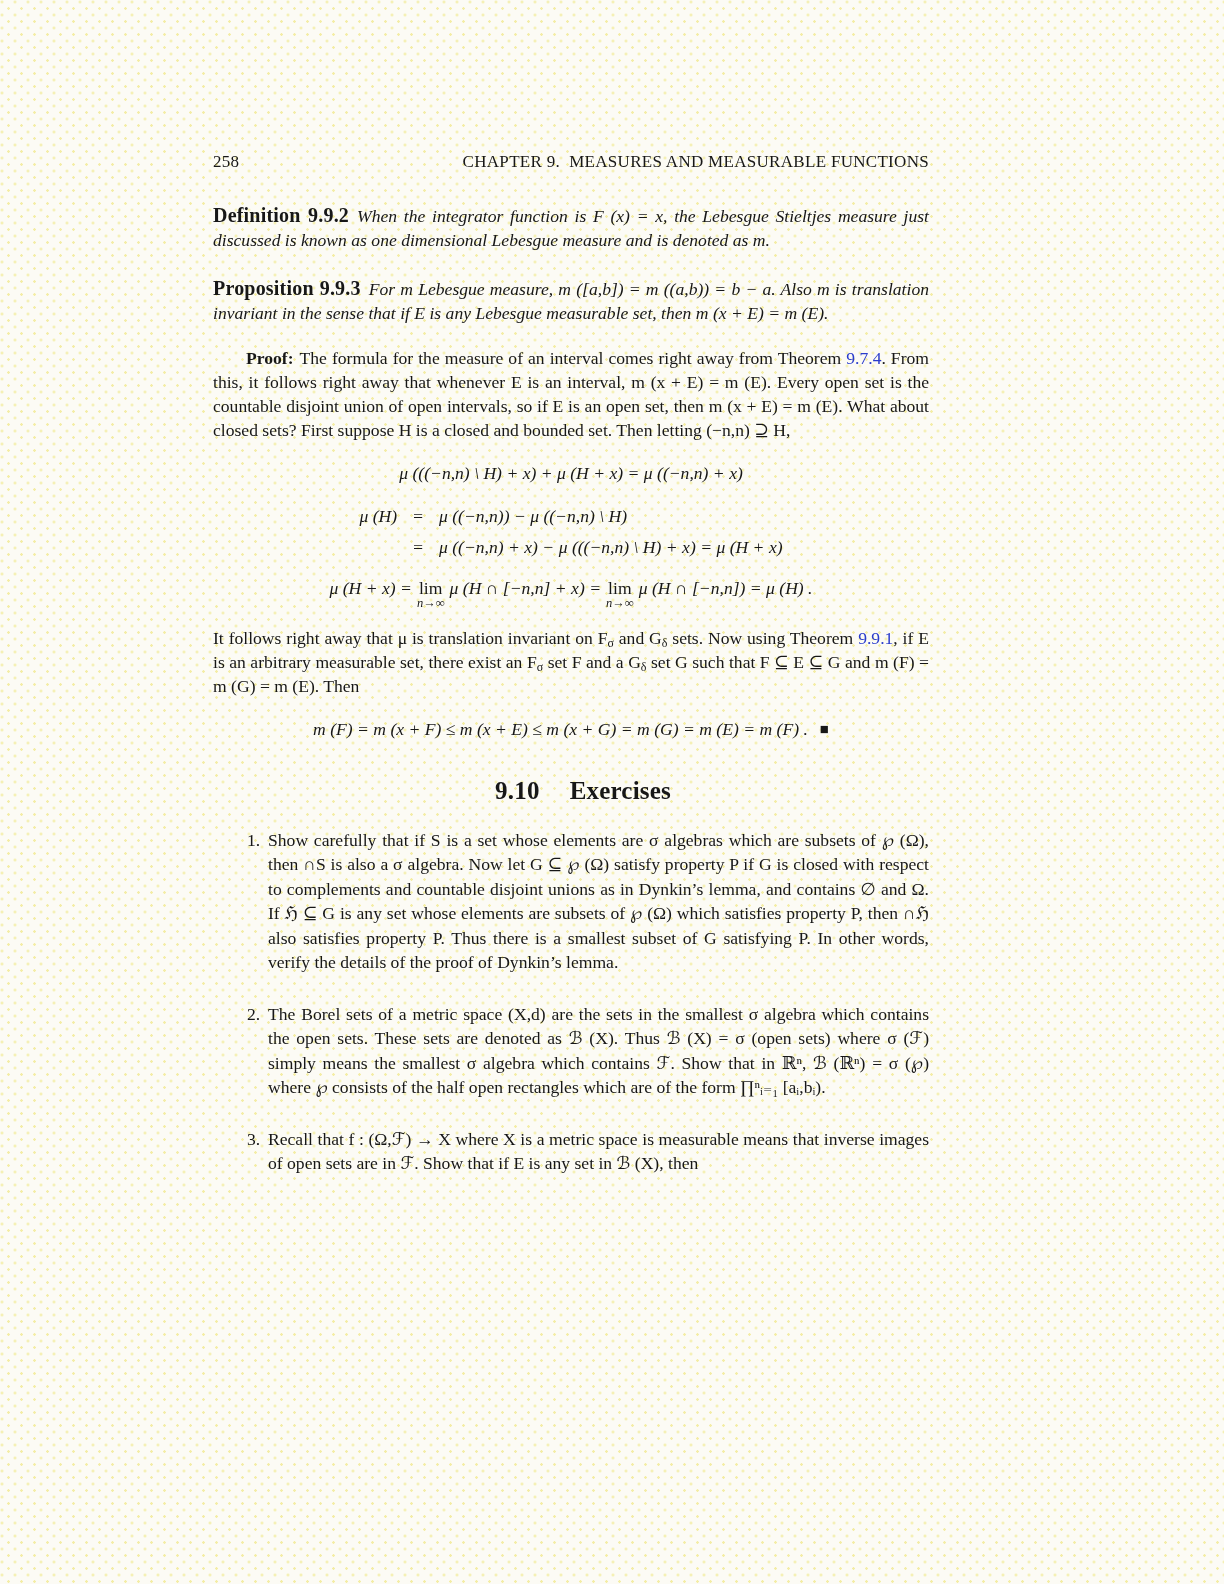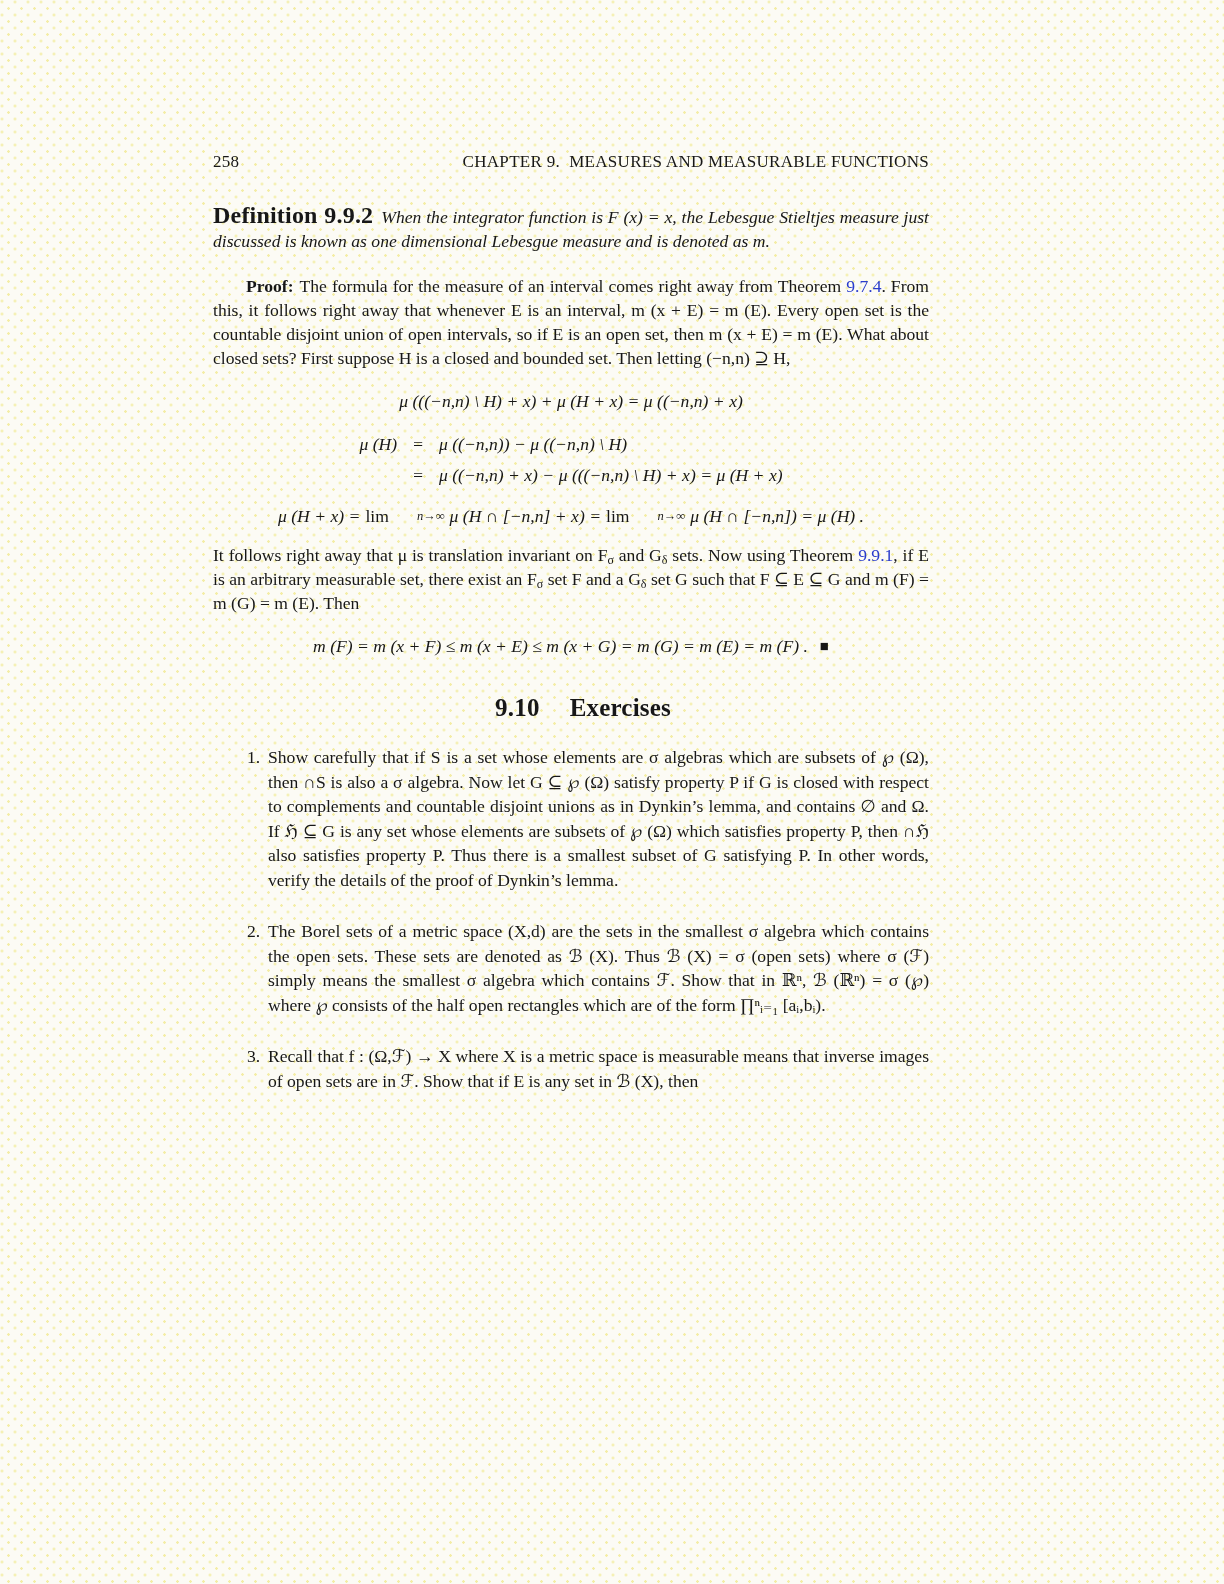--- a/index.html
+++ b/index.html
@@ -39,21 +39,21 @@
     justify-content: space-between;
     align-items: baseline;
     font-size: 17px;
     letter-spacing: 0.3px;
   }
   .stmt { text-align: justify; }
   .stmt.def { margin-top: 29px; }
   .stmt.prop { margin-top: 24px; }
   .stmt-label {
     font-weight: bold;
-    font-size: 24px;
+    font-size: 20px;
     margin-right: 8px;
     letter-spacing: 0.2px;
   }
   .stmt-body { font-style: italic; }
   .proof {
     margin-top: 21px;
     text-align: justify;
     text-indent: 33px;
   }
   .proof-label { font-weight: bold; margin-right: 6px; }
@@ -69,24 +69,24 @@
     display: inline-grid;
     grid-template-columns: auto auto auto;
     column-gap: 15px;
     row-gap: 7px;
     text-align: left;
   }
   .align-grid .lhs { text-align: right; }
   .eq-lim { margin: 17px 0 15px 0; }
   .lim {
     display: inline-flex;
+    flex-direction: column;
     align-items: center;
     margin: 0 5px;
     line-height: 1.05;
-    gap: 28px;
   }
   .lim-top { font-style: normal; }
   .lim-bot { font-size: 12.5px; font-style: italic; }
   .qed {
     font-style: normal;
     margin-left: 12px;
     font-size: 15px;
     position: relative;
     top: -1px;
   }
@@ -123,20 +123,21 @@
 <div class="page">
   <div class="content">
 
     <div class="running-header">
       <span>258</span>
       <span>CHAPTER 9.&nbsp; MEASURES AND MEASURABLE FUNCTIONS</span>
     </div>
 
     <p class="stmt def"><span class="stmt-label">Definition 9.9.2</span><span class="stmt-body">When the integrator function is F (x) = x, the Lebesgue Stieltjes measure just discussed is known as one dimensional Lebesgue measure and is denoted as m.</span></p>
 
+    <p class="stmt prop"><span class="stmt-label">Proposition 9.9.3</span><span class="stmt-body">For m Lebesgue measure, m ([a,b]) = m ((a,b)) = b − a. Also m is translation invariant in the sense that if E is any Lebesgue measurable set, then m (x + E) = m (E).</span></p>
 
     <p class="proof"><span class="proof-label">Proof:</span><span>The formula for the measure of an interval comes right away from Theorem </span><span class="ref-link">9.7.4</span><span>. From this, it follows right away that whenever E is an interval, m (x + E) = m (E). Every open set is the countable disjoint union of open intervals, so if E is an open set, then m (x + E) = m (E). What about closed sets? First suppose H is a closed and bounded set. Then letting (−n,n) ⊇ H,</span></p>
 
     <div class="equation">
       <span>μ (((−n,n) \ H) + x) + μ (H + x) = μ ((−n,n) + x)</span>
     </div>
 
 
     <div class="equation">
       <div class="align-grid">

